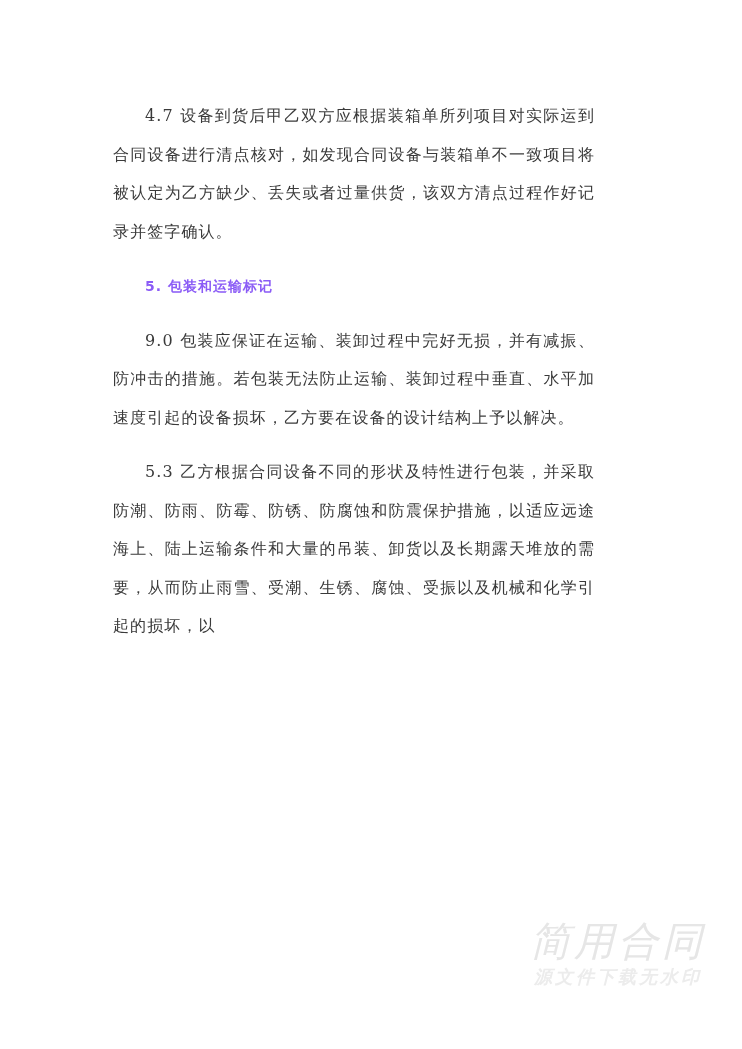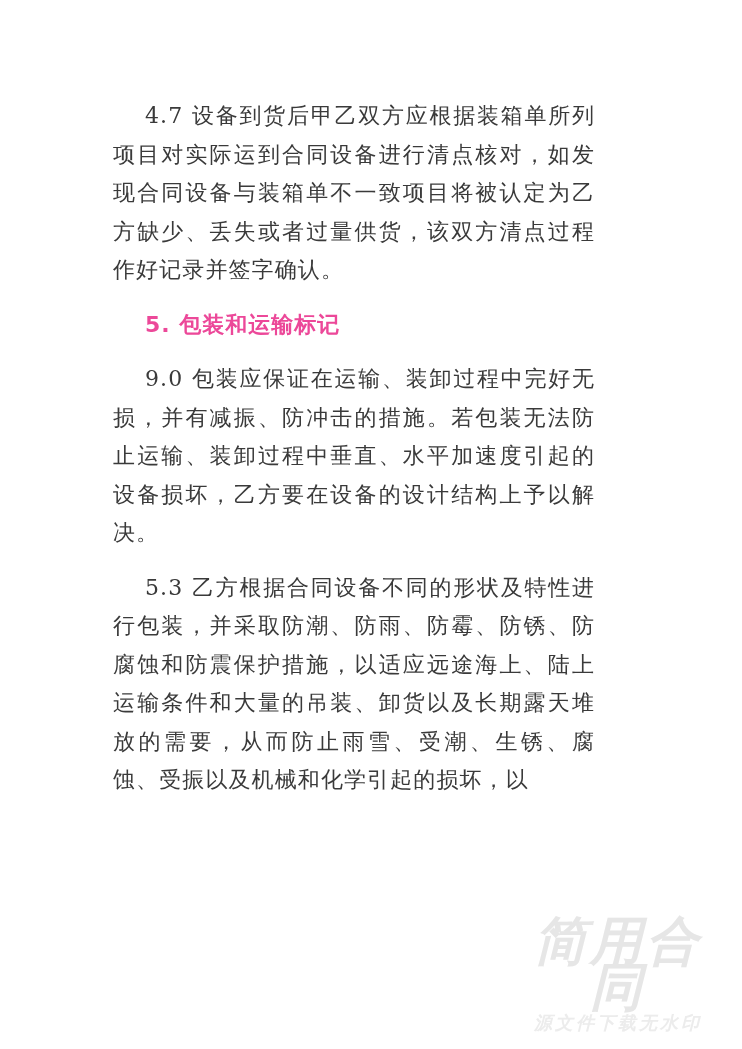--- a/index.html
+++ b/index.html
@@ -2,30 +2,30 @@
 <html><head>
 <meta charset="utf-8">
 <style>
   html, body { margin:0; padding:0; }
   body {
     width:742px; height:1049px; background:#ffffff; position:relative; overflow:hidden;
     font-family:"DejaVu Serif","Liberation Serif",serif; color:#3a3a3a;
   }
   .page { position:absolute; left:113px; top:97px; width:482px; }
   .para {
-    font-size:22px; line-height:38.5px; margin:0 0 16px 0;
+    font-size:16px; line-height:38.5px; margin:0 0 16px 0;
     text-indent:32px; text-align:justify; letter-spacing:1.1px;
   }
   .heading {
-    font-size:22px; line-height:38.5px; margin:0 0 16px 0;
-    text-indent:32px; font-weight:bold; color:#ec4899; letter-spacing:1px;
+    font-size:14px; line-height:38.5px; margin:0 0 16px 0;
+    text-indent:32px; font-weight:bold; color:#8b5cf6; letter-spacing:1px;
     font-family:"DejaVu Sans","Liberation Sans",sans-serif;
   }
   .wm { position:absolute; left:518px; top:918px; width:200px; text-align:center; pointer-events:none; }
-  .wm-main { font-family:"DejaVu Sans","Liberation Sans",sans-serif; font-size:52px; font-weight:bold; font-style:italic; color:#e6e6e6; letter-spacing:4px; line-height:46px; }
+  .wm-main { font-family:"DejaVu Sans","Liberation Sans",sans-serif; font-size:40px; font-weight:normal; font-style:italic; color:#e6e6e6; letter-spacing:4px; line-height:46px; }
   .wm-sub { font-family:"DejaVu Sans","Liberation Sans",sans-serif; font-size:18px; font-weight:bold; font-style:italic; color:#ececec; letter-spacing:3px; line-height:26px; }
 </style>
 </head>
 <body>
 
 <div class="page">
   <p class="para">4.7 设备到货后甲乙双方应根据装箱单所列项目对实际运到合同设备进行清点核对，如发现合同设备与装箱单不一致项目将被认定为乙方缺少、丢失或者过量供货，该双方清点过程作好记录并签字确认。</p>
   <p class="heading">5. 包装和运输标记</p>
   <p class="para">9.0 包装应保证在运输、装卸过程中完好无损，并有减振、防冲击的措施。若包装无法防止运输、装卸过程中垂直、水平加速度引起的设备损坏，乙方要在设备的设计结构上予以解决。</p>
   <p class="para">5.3 乙方根据合同设备不同的形状及特性进行包装，并采取防潮、防雨、防霉、防锈、防腐蚀和防震保护措施，以适应远途海上、陆上运输条件和大量的吊装、卸货以及长期露天堆放的需要，从而防止雨雪、受潮、生锈、腐蚀、受振以及机械和化学引起的损坏，以</p>

